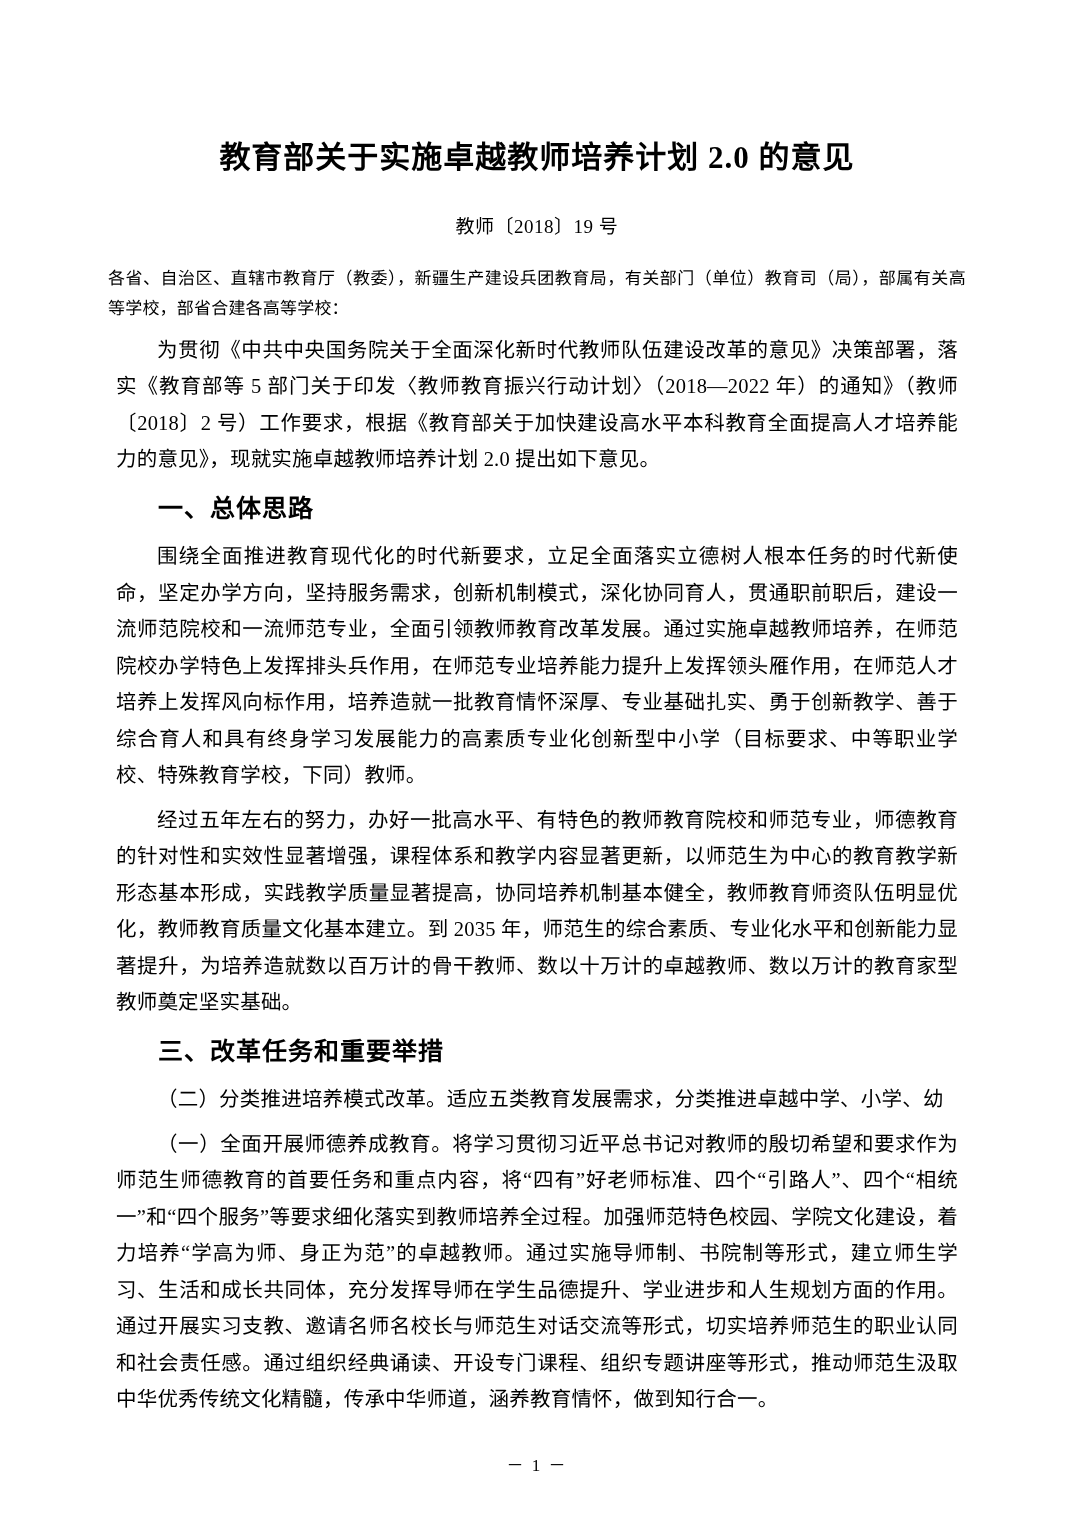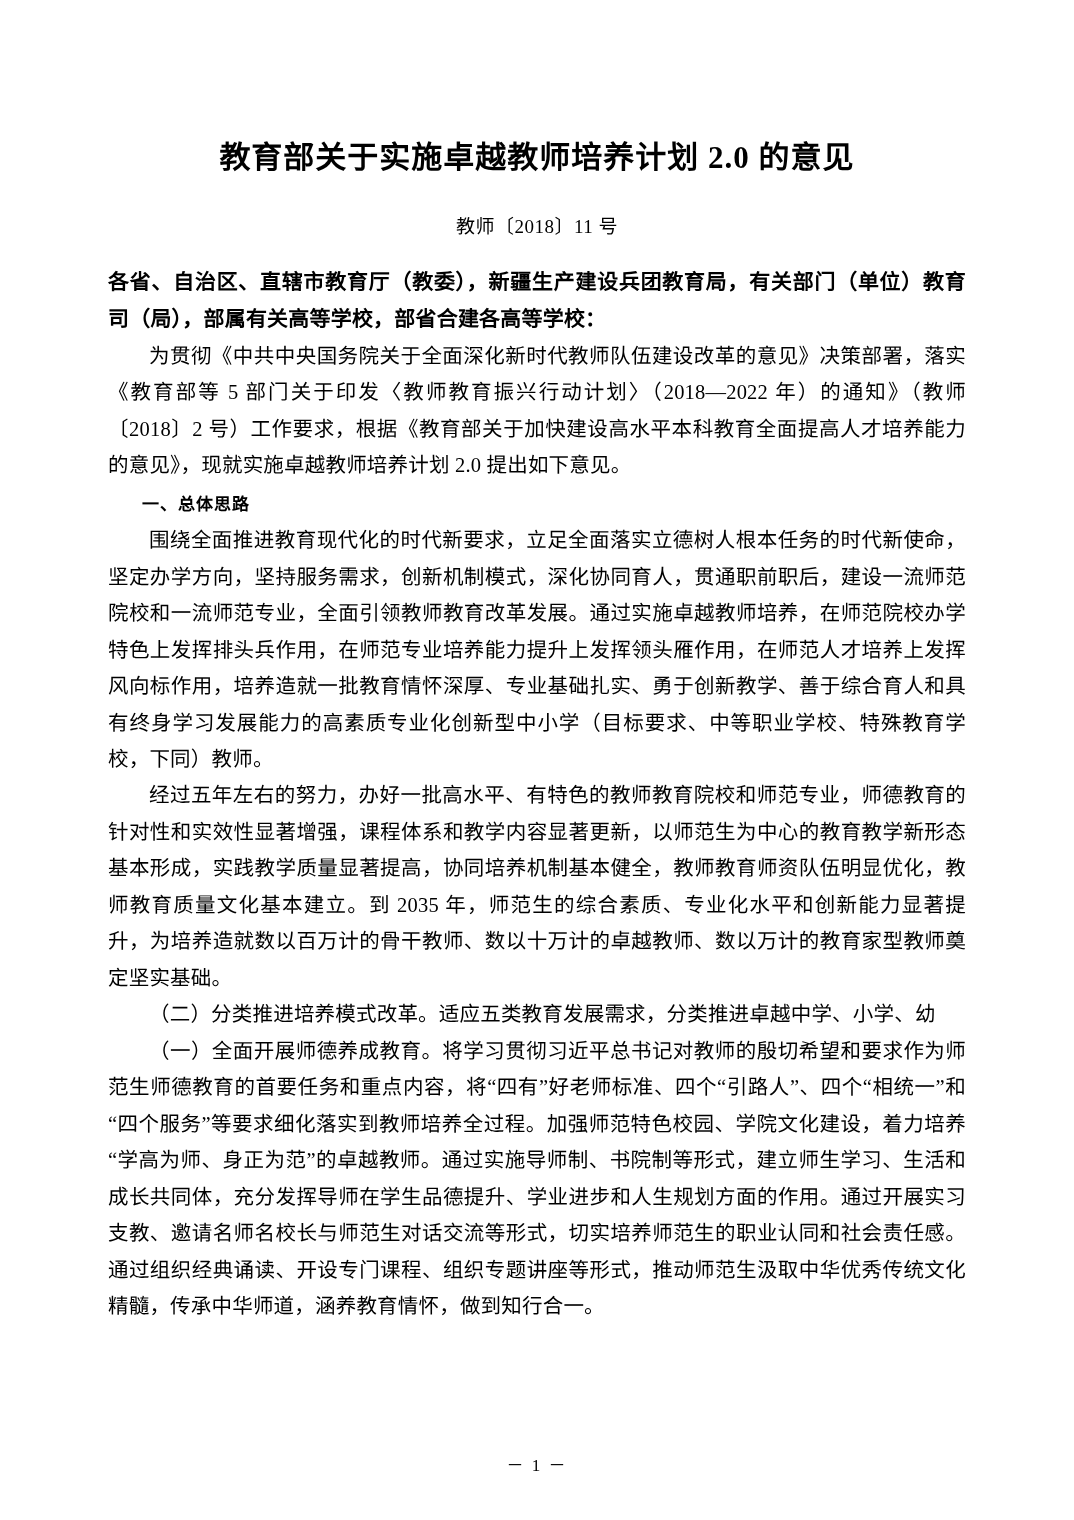--- a/index.html
+++ b/index.html
@@ -28,39 +28,39 @@
     margin: 28px 0 0 0;
     line-height: 1.4;
   }
   .doc-number {
     text-align: center;
     font-size: 19px;
     margin: 32px 0 0 0;
     letter-spacing: 0.5px;
   }
   .addressee {
-    font-size: 21px;
-    font-weight: bold;
+    font-size: 17px;
+    font-weight: normal;
     line-height: 1.75;
     margin: 26px 0 0 0;
     text-align: justify;
     text-justify: inter-ideograph;
     letter-spacing: 0.2px;
   }
   p.body-text {
     font-size: 20.5px;
     line-height: 1.78;
-    margin: 0;
+    margin: 8px;
     text-align: justify;
     text-justify: inter-ideograph;
     text-indent: 2em;
     letter-spacing: 0.2px;
   }
   h2.section-heading {
-    font-size: 17px;
+    font-size: 25px;
     font-weight: bold;
     line-height: 1.78;
     margin: 6px 0 2px 0;
     text-indent: 2em;
     letter-spacing: 1px;
     font-family: "Liberation Sans", "DejaVu Sans", sans-serif;
   }
   .page-footer {
     position: absolute;
     left: 0;
@@ -71,28 +71,29 @@
     letter-spacing: 2px;
   }
 </style>
 </head>
 <body>
 
 <div class="page">
 
   <h1 class="doc-title">教育部关于实施卓越教师培养计划 2.0 的意见</h1>
 
-  <div class="doc-number">教师〔2018〕11 号</div>
+  <div class="doc-number">教师〔2018〕19 号</div>
 
   <div class="addressee">各省、自治区、直辖市教育厅（教委），新疆生产建设兵团教育局，有关部门（单位）教育司（局），部属有关高等学校，部省合建各高等学校：</div>
 
   <div id="body-blocks">
       <p class="body-text">为贯彻《中共中央国务院关于全面深化新时代教师队伍建设改革的意见》决策部署，落实《教育部等 5 部门关于印发〈教师教育振兴行动计划〉（2018—2022 年）的通知》（教师〔2018〕2 号）工作要求，根据《教育部关于加快建设高水平本科教育全面提高人才培养能力的意见》，现就实施卓越教师培养计划 2.0 提出如下意见。</p>
       <h2 class="section-heading">一、总体思路</h2>
       <p class="body-text">围绕全面推进教育现代化的时代新要求，立足全面落实立德树人根本任务的时代新使命，坚定办学方向，坚持服务需求，创新机制模式，深化协同育人，贯通职前职后，建设一流师范院校和一流师范专业，全面引领教师教育改革发展。通过实施卓越教师培养，在师范院校办学特色上发挥排头兵作用，在师范专业培养能力提升上发挥领头雁作用，在师范人才培养上发挥风向标作用，培养造就一批教育情怀深厚、专业基础扎实、勇于创新教学、善于综合育人和具有终身学习发展能力的高素质专业化创新型中小学（目标要求、中等职业学校、特殊教育学校，下同）教师。</p>
       <p class="body-text">经过五年左右的努力，办好一批高水平、有特色的教师教育院校和师范专业，师德教育的针对性和实效性显著增强，课程体系和教学内容显著更新，以师范生为中心的教育教学新形态基本形成，实践教学质量显著提高，协同培养机制基本健全，教师教育师资队伍明显优化，教师教育质量文化基本建立。到 2035 年，师范生的综合素质、专业化水平和创新能力显著提升，为培养造就数以百万计的骨干教师、数以十万计的卓越教师、数以万计的教育家型教师奠定坚实基础。</p>
+      <h2 class="section-heading">三、改革任务和重要举措</h2>
       <p class="body-text">（二）分类推进培养模式改革。适应五类教育发展需求，分类推进卓越中学、小学、幼</p>
       <p class="body-text">（一）全面开展师德养成教育。将学习贯彻习近平总书记对教师的殷切希望和要求作为师范生师德教育的首要任务和重点内容，将“四有”好老师标准、四个“引路人”、四个“相统一”和“四个服务”等要求细化落实到教师培养全过程。加强师范特色校园、学院文化建设，着力培养“学高为师、身正为范”的卓越教师。通过实施导师制、书院制等形式，建立师生学习、生活和成长共同体，充分发挥导师在学生品德提升、学业进步和人生规划方面的作用。通过开展实习支教、邀请名师名校长与师范生对话交流等形式，切实培养师范生的职业认同和社会责任感。通过组织经典诵读、开设专门课程、组织专题讲座等形式，推动师范生汲取中华优秀传统文化精髓，传承中华师道，涵养教育情怀，做到知行合一。</p>
     </div>
 
   <div class="page-footer">－ 1 －</div>
 
 </div>
 
 </body></html>

